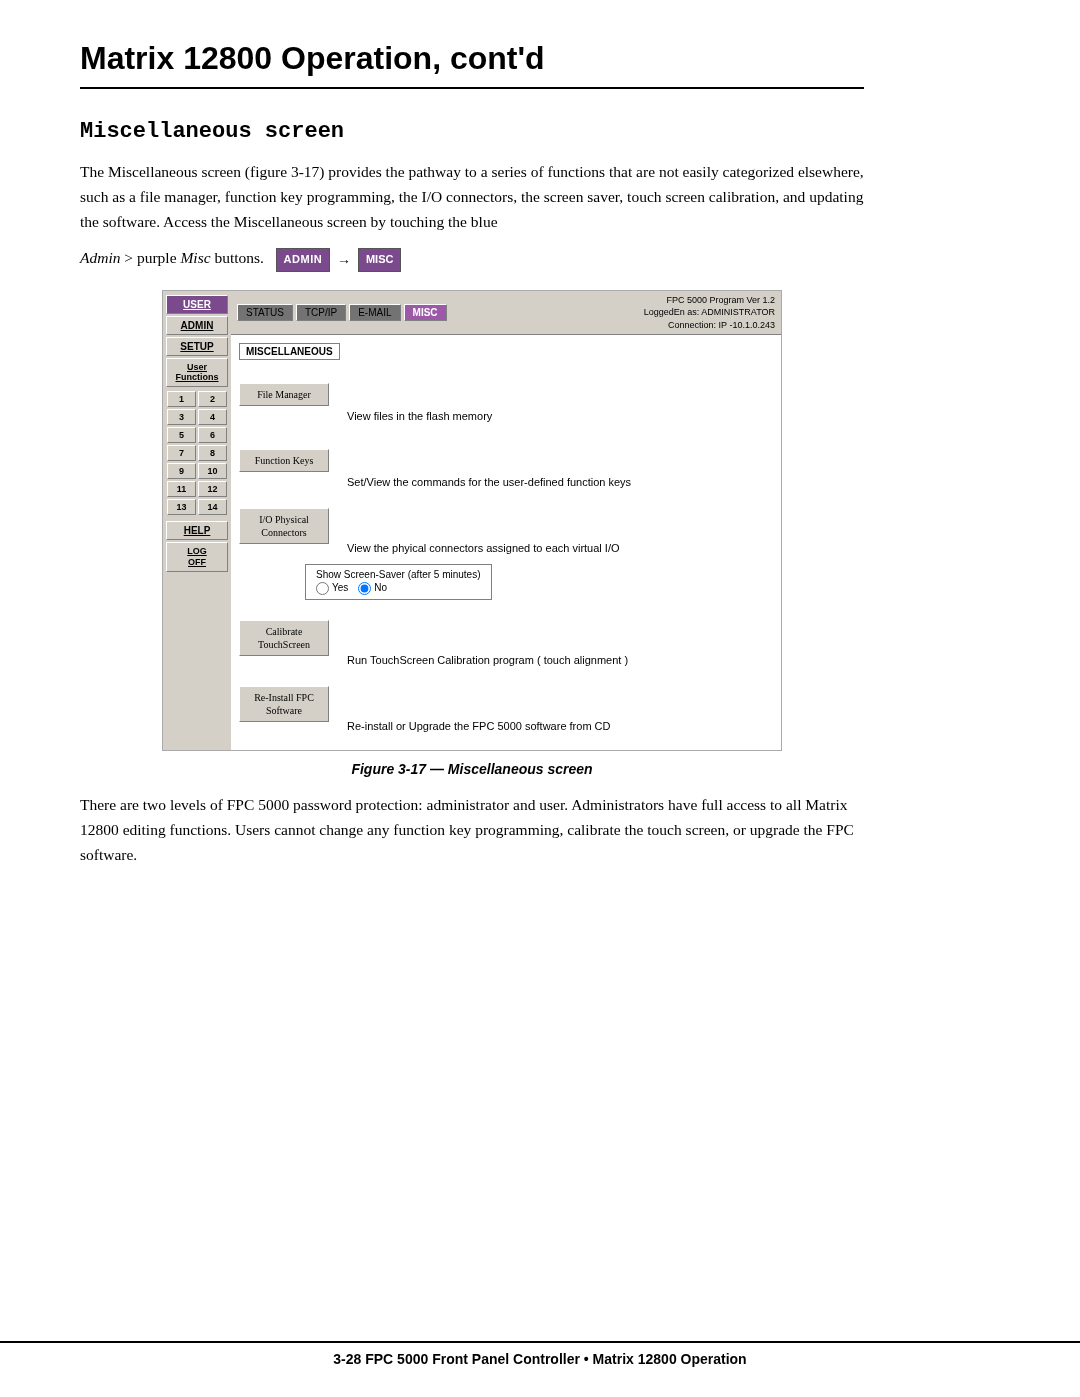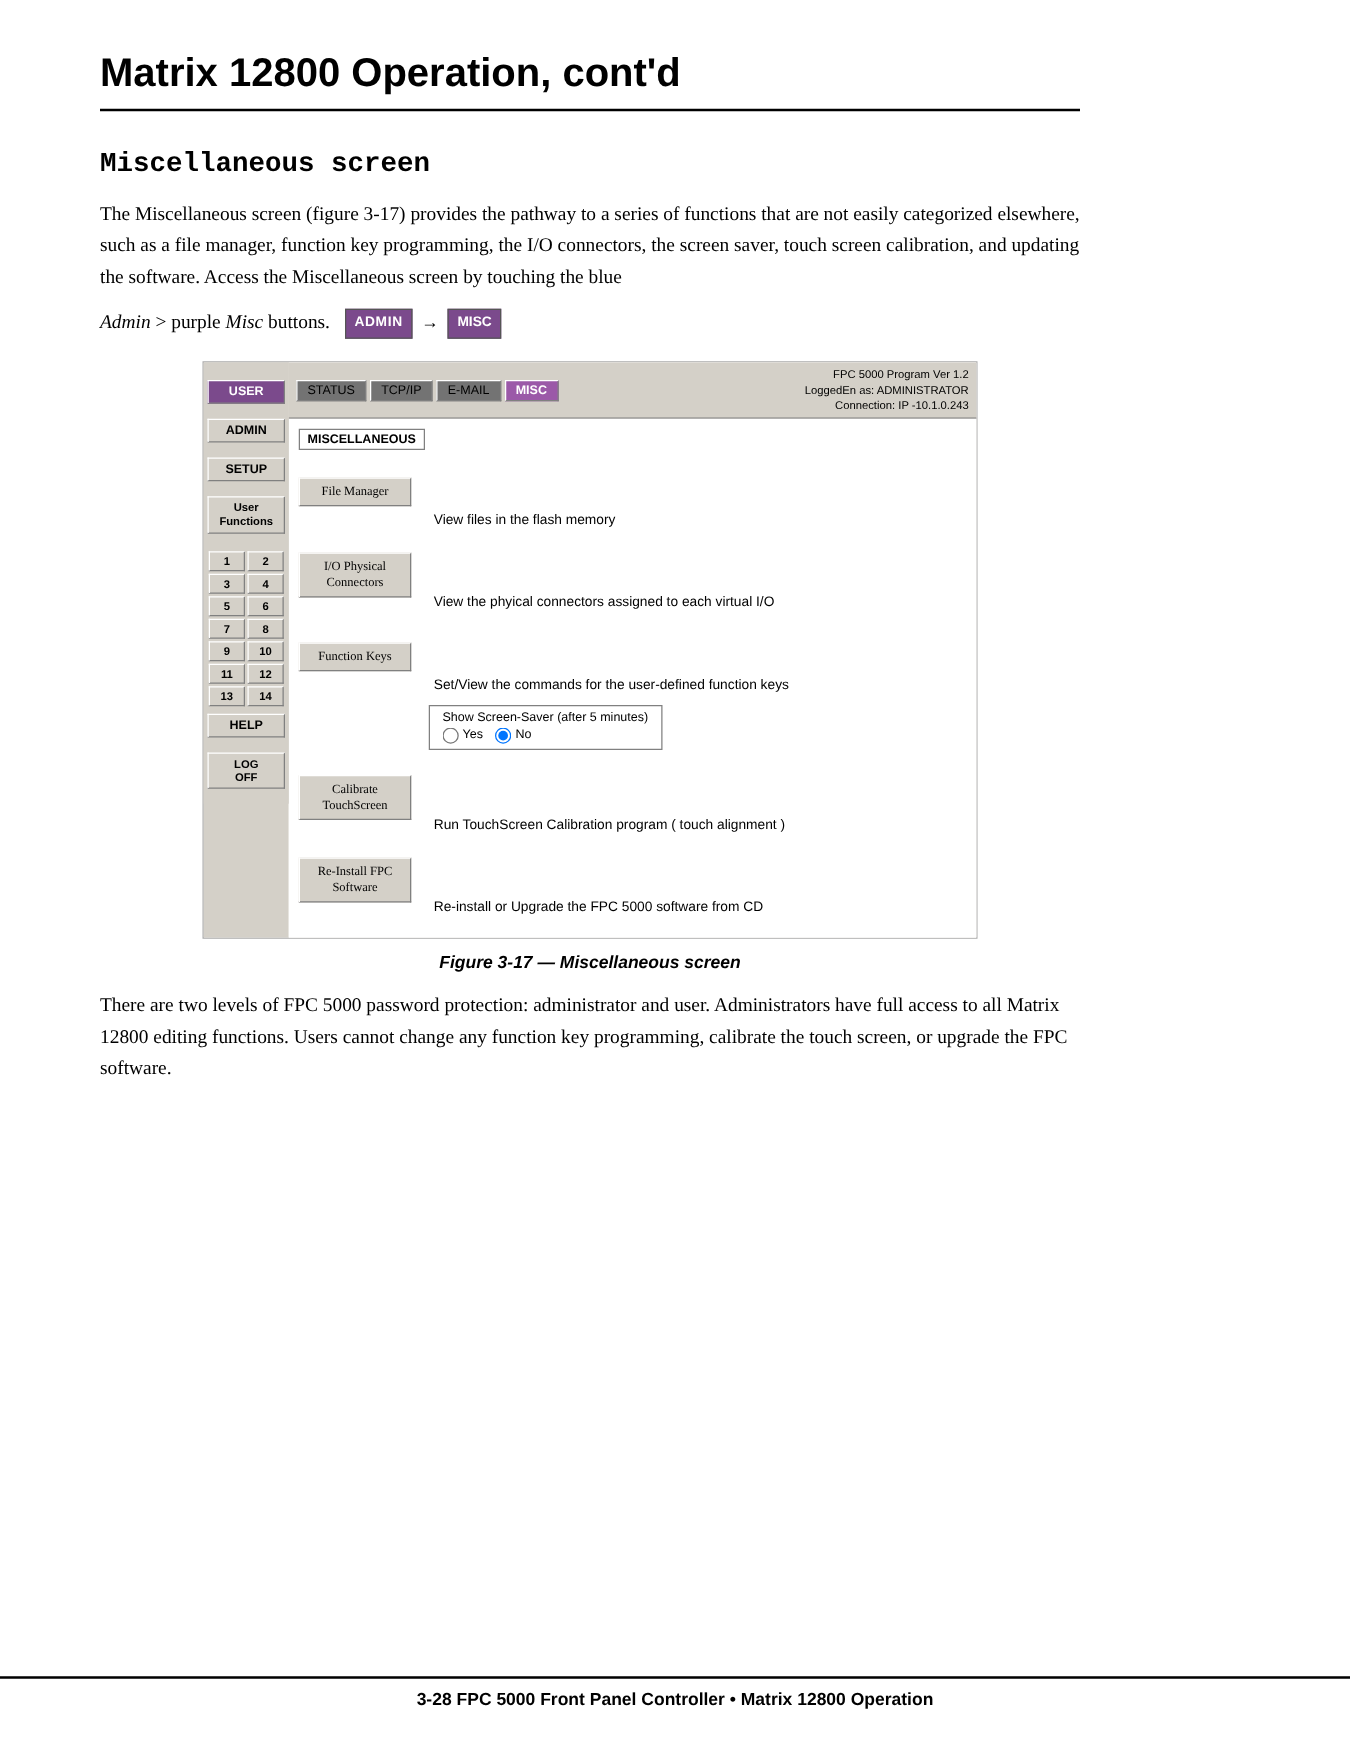--- a/index.html
+++ b/index.html
@@ -98,31 +98,32 @@
       float: left;
       width: 68px;
       background: #d4d0c8;
       min-height: 350px;
       padding-top: 2px;
     }
 
     .win-sidebar-btn {
       display: block;
       width: 62px;
-      margin: 12px auto;
+      margin: 2px auto;
       background: #d4d0c8;
       border: 1px solid;
       border-color: #fff #808080 #808080 #fff;
       text-align: center;
       font-size: 10px;
       font-weight: bold;
       font-family: Arial, sans-serif;
       padding: 3px 2px;
       color: #000;
       cursor: pointer;
+      text-decoration: underline;
     }
 
     .win-sidebar-numgrid {
       display: grid;
       grid-template-columns: 1fr 1fr;
       gap: 2px;
       padding: 2px 4px;
     }
 
     .win-num-btn {
@@ -347,32 +348,32 @@
           <div class="win-section-label">MISCELLANEOUS</div>
 
           
           <div class="win-row">
             <div class="win-btn-main">File Manager</div>
             <div class="win-row-desc">View files in the flash memory</div>
           </div>
 
           
           <div class="win-row">
+            <div class="win-btn-main">Function Keys</div>
+            <div class="win-row-desc">Set/View the commands for the user-defined function keys</div>
+          </div>
+
+          
+          <div class="win-row">
             <div class="win-btn-main" style="line-height:1.3;">I/O Physical<br>Connectors</div>
             <div class="win-row-desc">View the phyical connectors assigned to each virtual I/O</div>
           </div>
 
           
-          <div class="win-row">
-            <div class="win-btn-main">Function Keys</div>
-            <div class="win-row-desc">Set/View the commands for the user-defined function keys</div>
-          </div>
-
-          
-          <div class="win-row" style="margin-left: 104px;">
+          <div class="win-row" style="margin-left: 66px;">
             <div class="win-screensaver-box">
               <div>Show Screen-Saver (after 5 minutes)</div>
               <div class="radio-group">
                 <label class="radio-item">
                   <input type="radio" name="screensaver" style=""> Yes
                 </label>
                 <label class="radio-item">
                   <input type="radio" name="screensaver" checked="" style=""> No
                 </label>
               </div>

